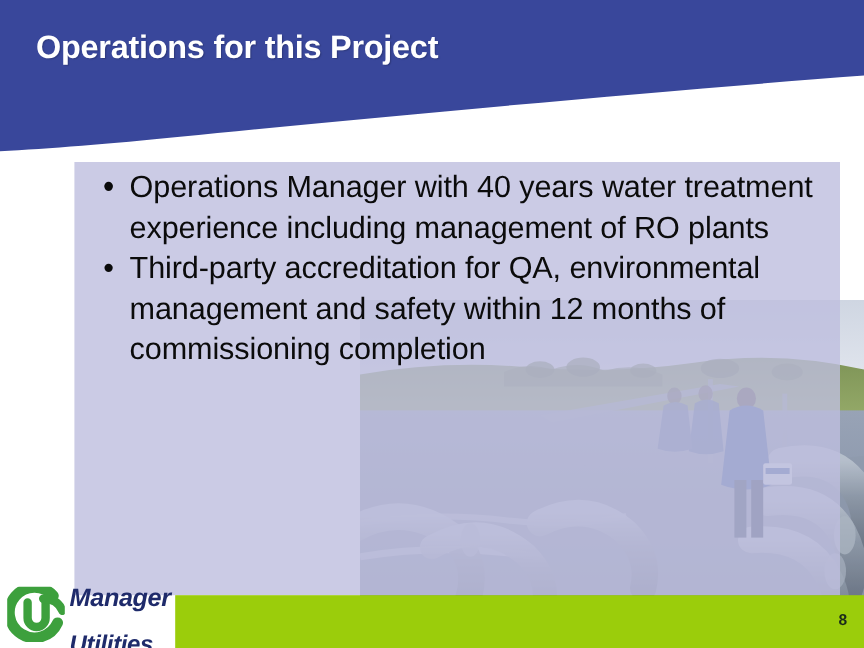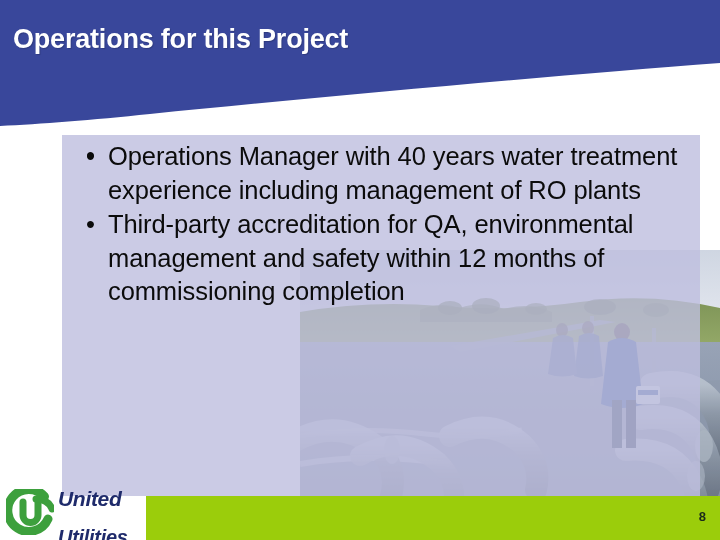--- a/index.html
+++ b/index.html
@@ -31,21 +31,21 @@
     width: 720px;
     height: 135px;
     overflow: hidden;
   }
   .header-band svg {
     display: block;
   }
 
   .slide-title {
     position: absolute;
-    left: 13px;
+    left: 30px;
     top: 25px;
     color: #ffffff;
     font-size: 27px;
     font-weight: bold;
     letter-spacing: -0.2px;
     line-height: 1.1;
     white-space: nowrap;
     text-shadow: 1px 1px 1px rgba(0,0,0,0.18);
   }
 
@@ -265,18 +265,18 @@
       <svg width="48" height="46" viewBox="0 0 48 46" xmlns="http://www.w3.org/2000/svg" aria-hidden="true">
 
         <path d="M38.5 7.5 A21 21 0 1 0 42 30" stroke="#3DA03D" stroke-width="9" fill="none" stroke-linecap="round"></path>
 
         <path d="M17 13 L17 26 A7.5 7.5 0 0 0 32 26 L32 11" stroke="#3DA03D" stroke-width="7" fill="none" stroke-linecap="round"></path>
 
         <path d="M30 10 q12 0 16 10" stroke="#3DA03D" stroke-width="7" fill="none" stroke-linecap="round"></path>
       </svg>
     </div>
     <div class="logo-wordmark">
-      <span class="logo-line1">United</span>
+      <span class="logo-line1">Manager</span>
       <span class="logo-line2">Utilities</span>
     </div>
   </div>
 
 </div>
 
 </body></html>

